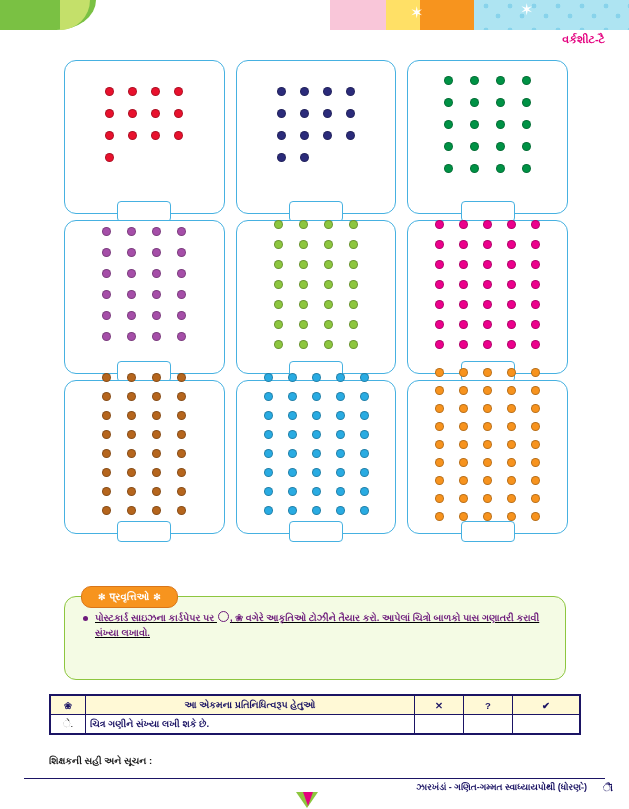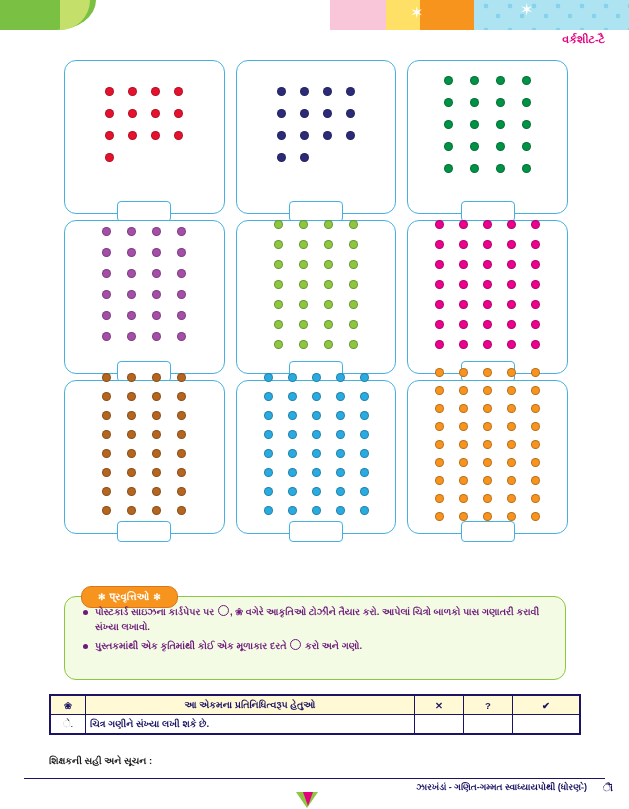--- a/index.html
+++ b/index.html
@@ -60,21 +60,21 @@
     position:absolute;left:64px;top:596px;width:500px;height:82px;
     background:#f4fbe4;border:1.6px solid #8dc63f;border-radius:12px;
   }
   .act-badge{
     position:absolute;left:16px;top:-11px;height:20px;padding:0 16px;
     background:#f7941e;border:1.4px solid #d9761a;border-radius:10px;
     color:#fff;font-size:10px;font-weight:bold;line-height:20px;
     display:flex;align-items:center;gap:4px;
   }
   .act-badge .leaf{color:#fff;font-size:9px;}
-  .act-list{margin:8px 12px 0 16px;padding:0;list-style:none;}
+  .act-list{margin:14px 12px 0 16px;padding:0;list-style:none;text-decoration:underline;}
   .act-list li{
     position:relative;padding-left:14px;font-size:9.6px;color:#6d1b7b;
     font-weight:bold;line-height:14.5px;margin-bottom:5px;
   }
   .act-list li:before{
     content:"";position:absolute;left:2px;top:5px;width:5px;height:5px;
     background:#6d1b7b;border-radius:50%;
   }
   .ico-circle{display:inline-block;width:9px;height:9px;border:1.4px solid #6d1b7b;
     border-radius:50%;vertical-align:-1px;margin:0 1px;}
@@ -452,23 +452,20 @@
 
 <div class="activity">
   <div class="act-badge">
     <span class="leaf">✻</span>
     <span>प्રવૃત્તિઓ</span>
     <span class="leaf">✻</span>
   </div>
   <ul class="act-list">
     <li>
       <span>પોસ્ટકાર્ડ સાઇઝના કાર્ડપેપર પર </span><span class="ico-circle"></span><span>, ❀ વગેરે આકૃતિઓ ટોઝીને તૈયાર કરો. આપેલાં ચિત્રો બાળકો પાસ ગણાતરી કરાવી સંખ્યા લખાવો.</span>
-    </li>
-    <li>
-      <span>પુસ્તકમાંથી એક કૃતિમાંથી કોઈ એક મૂળાકાર દરતે </span><span class="ico-circle"></span><span> કરો અને ગણો.</span>
     </li>
   </ul>
 </div>
 
 <div class="table">
   <table>
     <thead>
       <tr>
         <th style="width:26px;">❀</th>
         <th class="obj">આ એકમના પ્રતિનિધિત્વરૂપ હેતુઓ</th>

